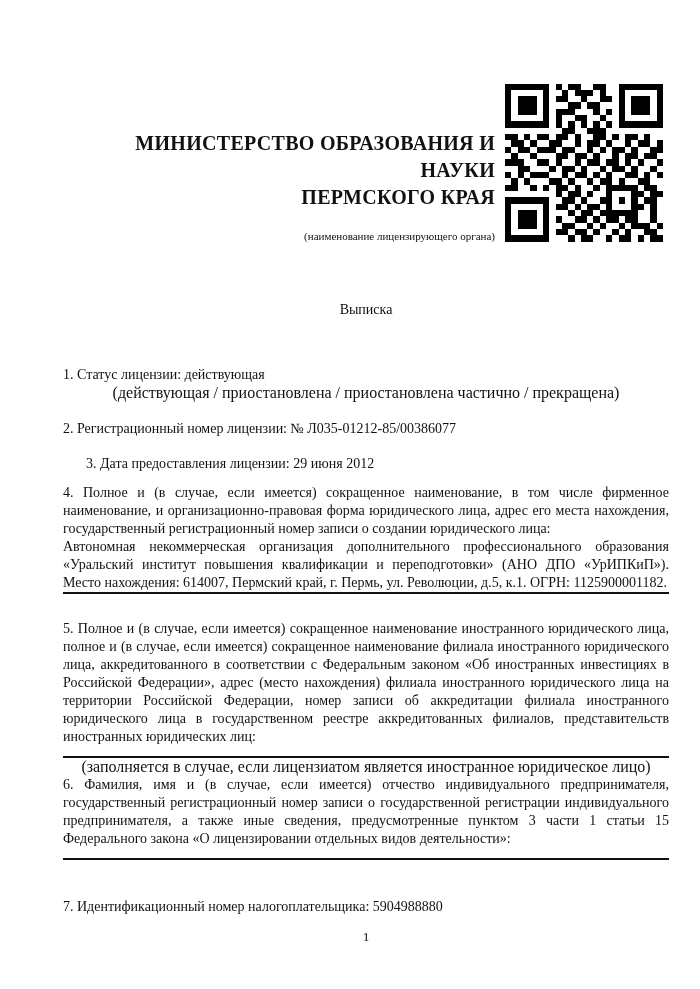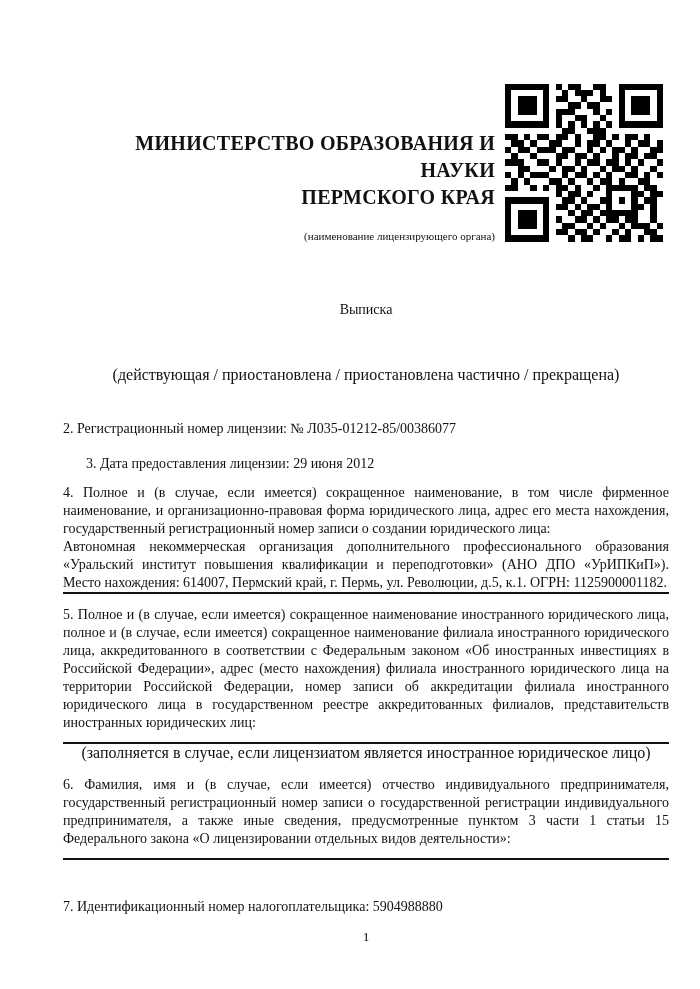--- a/index.html
+++ b/index.html
@@ -32,21 +32,21 @@
   .item p { margin: 0; }
   .just { text-align: justify; }
   .cap { font-size: 16px; line-height: 14px; text-align: center; margin-top: 2px !important; }
   .rule { border-top: 2px solid #111; height: 0; }
   .rule.gap { margin-top: 10px; }
 
   .i1 { top: 366px; }
   .i2 { top: 420px; }
   .i3 { top: 455px; margin-left: 23px; }
   .i4 { top: 484px; }
-  .i5 { top: 606px; }
+  .i5 { top: 620px; }
   .i6 { top: 776px; }
   .i7 { top: 898px; }
   .pagenum { top: 928px; text-align: center; font-size: 13.5px; line-height: 17px; }
 </style>
 </head>
 <body>
 
 <div class="page">
 
   <div class="qr">
@@ -387,20 +387,21 @@
     <div class="hline">МИНИСТЕРСТВО ОБРАЗОВАНИЯ И НАУКИ</div>
     <div class="hline">ПЕРМСКОГО КРАЯ</div>
     <div class="hcap">(наименование лицензирующего органа)</div>
   </header>
 
   <div class="abs subtitle">
     <div>Выписка</div>
   </div>
 
   <div class="abs item i1">
+    <p>1. Статус лицензии: действующая</p>
     <p class="cap">(действующая / приостановлена / приостановлена частично / прекращена)</p>
   </div>
 
   <div class="abs item i2">
     <p>2. Регистрационный номер лицензии: № Л035-01212-85/00386077</p>
   </div>
 
   <div class="abs item i3">
     <p>3. Дата предоставления лицензии: 29 июня 2012</p>
   </div>

